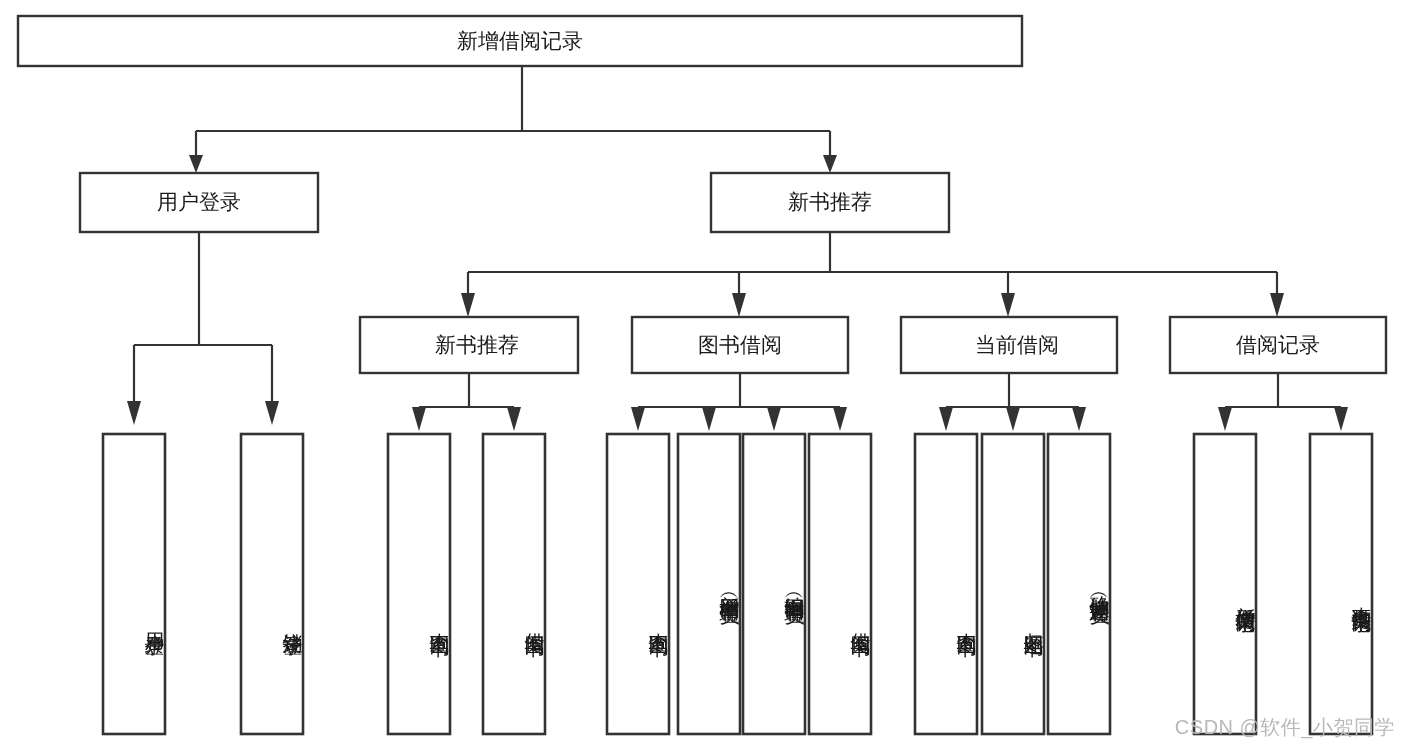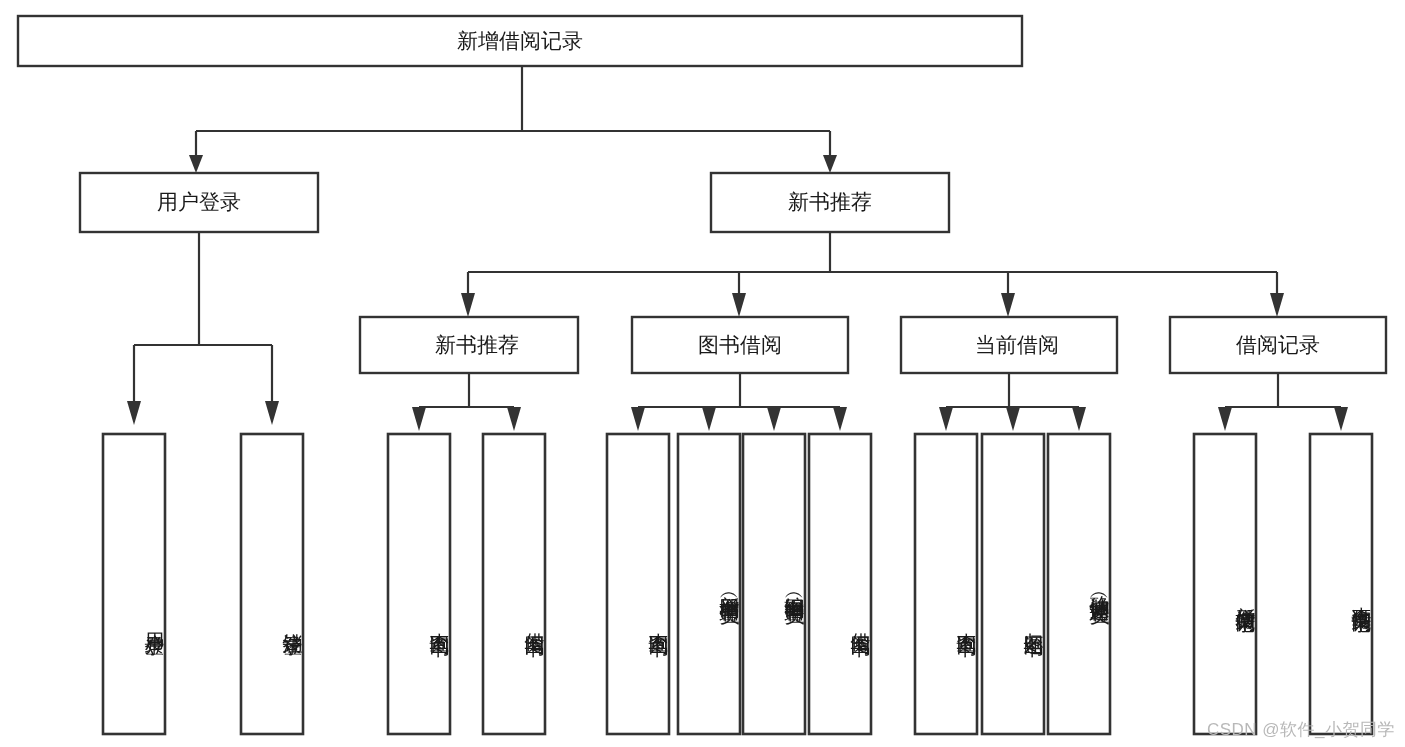--- a/index.html
+++ b/index.html
@@ -65,21 +65,21 @@
     letter-spacing: 1.5px;
     align-items: flex-start;
     justify-content: center;
     white-space: normal;
   }
   .watermark {
     position: absolute;
     right: 10px;
     bottom: 6px;
     color: #b8b8b8;
-    font-size: 17px;
+    font-size: 20px;
     font-family: "Liberation Sans", "DejaVu Sans", sans-serif;
     letter-spacing: 0.5px;
     user-select: none;
   }
 </style>
 </head>
 <body>
 
 <div id="diagram-root">
 

